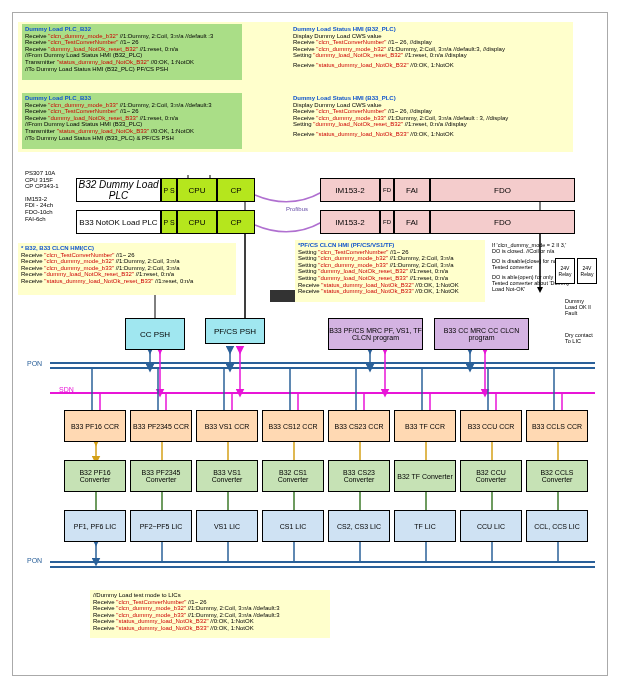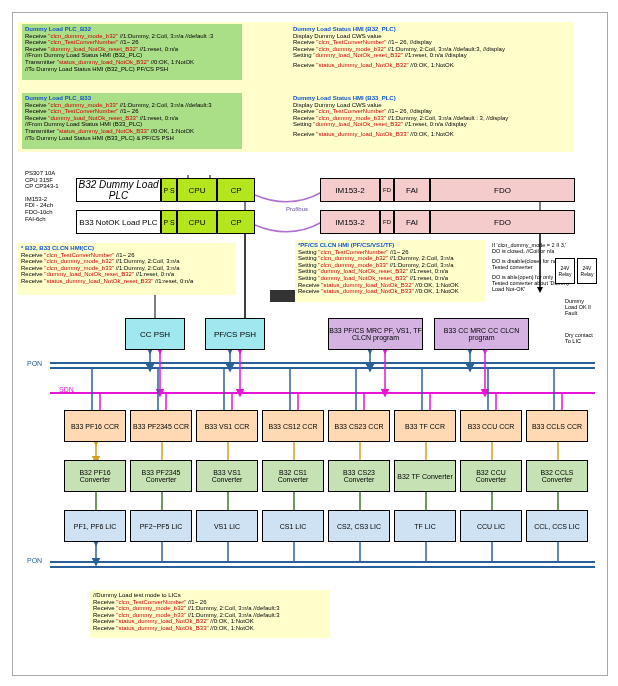--- a/index.html
+++ b/index.html
@@ -228,21 +228,21 @@
   <div>DO is disable(close) for not being Tested converter</div>
   <div style="height:4px;"></div>
   <div>DO is able(open) for only being Tested converter about 'Dummy Load Not-OK'</div>
 </div>
 <div class="box white" style="left:555px;top:258px;width:20px;height:26px;font-size:5px;">24V Relay</div>
 <div class="box white" style="left:577px;top:258px;width:20px;height:26px;font-size:5px;">24V Relay</div>
 <div class="info" style="left:562px;top:296px;width:38px;font-size:5.5px;">Dummy Load OK ll Fault</div>
 <div class="info" style="left:562px;top:330px;width:38px;font-size:5.5px;">Dry contact To LIC</div>
 
 <div class="box cyan" style="left:125px;top:318px;width:60px;height:32px;font-size:8px;">CC PSH</div>
-<div class="box cyan" style="left:205px;top:318px;width:60px;height:32px;font-size:8px;">PF/CS PSH</div>
+<div class="box cyan" style="left:205px;top:318px;width:60px;height:26px;font-size:8px;">PF/CS PSH</div>
 
 <div class="box purple" style="left:328px;top:318px;width:95px;height:32px;font-size:7px;">B33 PF/CS MRC PF, VS1, TF CLCN program</div>
 <div class="box purple" style="left:434px;top:318px;width:95px;height:32px;font-size:7px;">B33 CC MRC CC CLCN program</div>
 
 <div class="info" style="left:24px;top:358px;font-size:7px;color:#2a6099;">PON</div>
 <div class="info" style="left:56px;top:384px;font-size:7px;color:#e815d7;">SDN</div>
 <div class="info" style="left:24px;top:555px;font-size:7px;color:#2a6099;">PON</div>
 
 <div id="ccr-row"></div>
 

